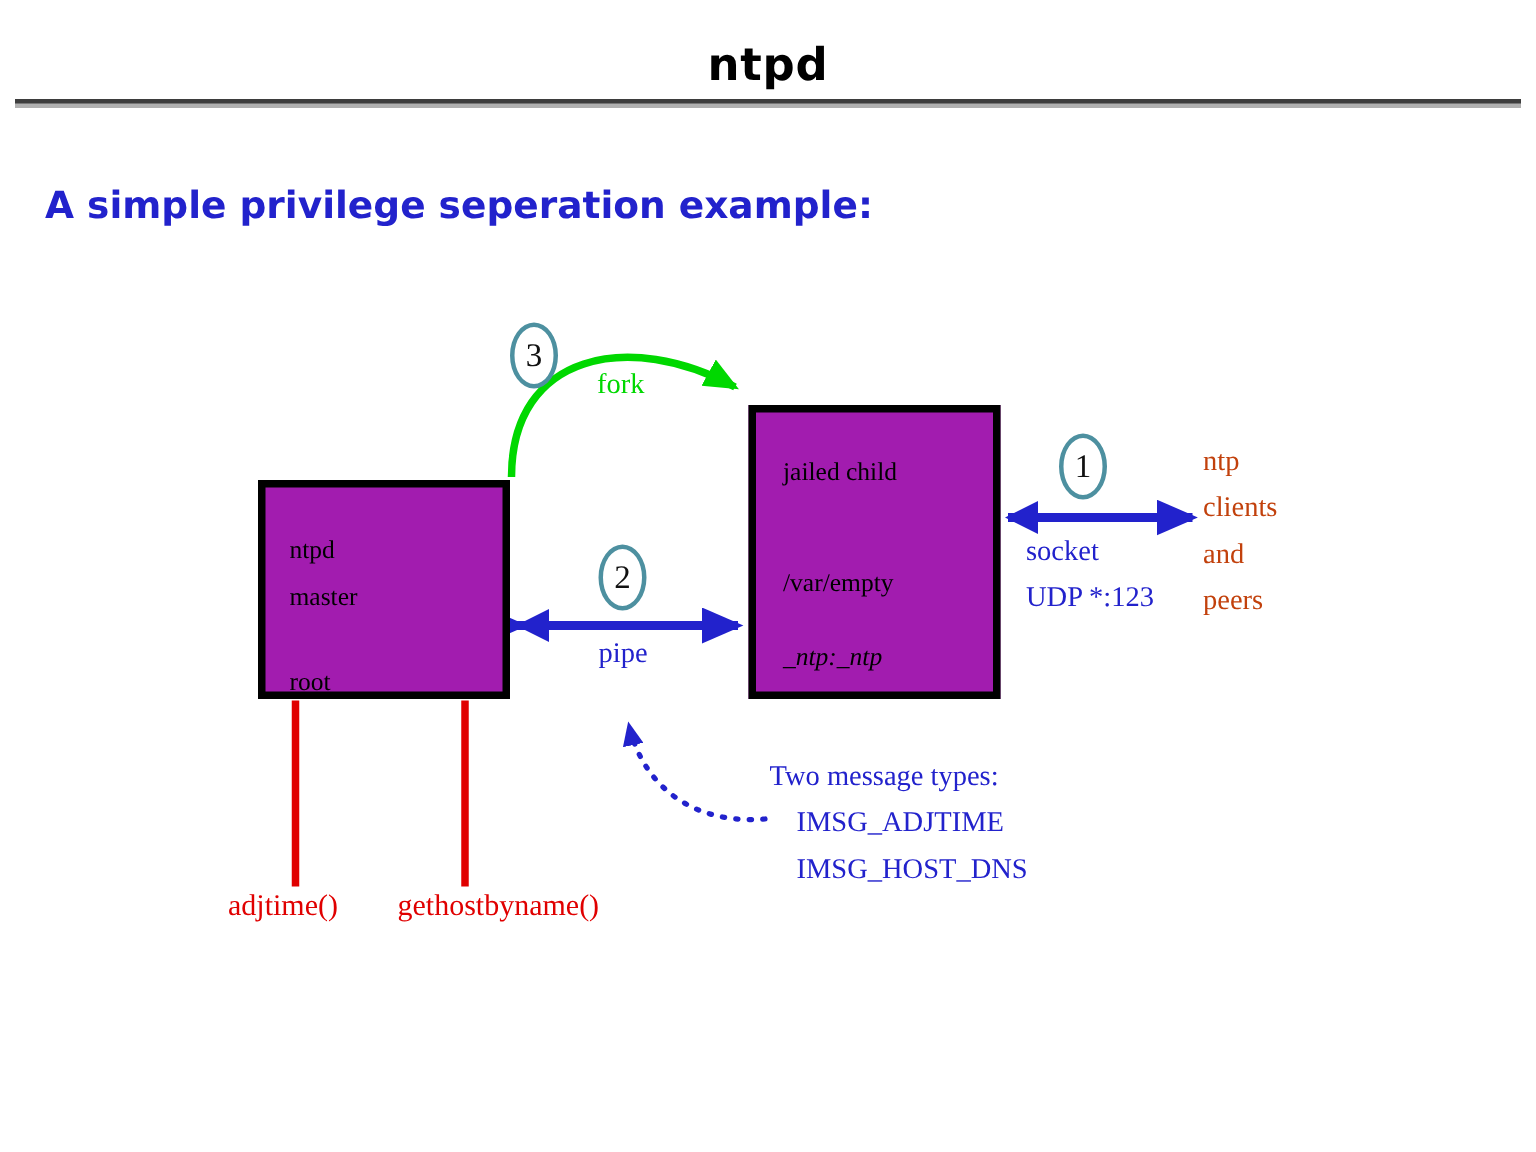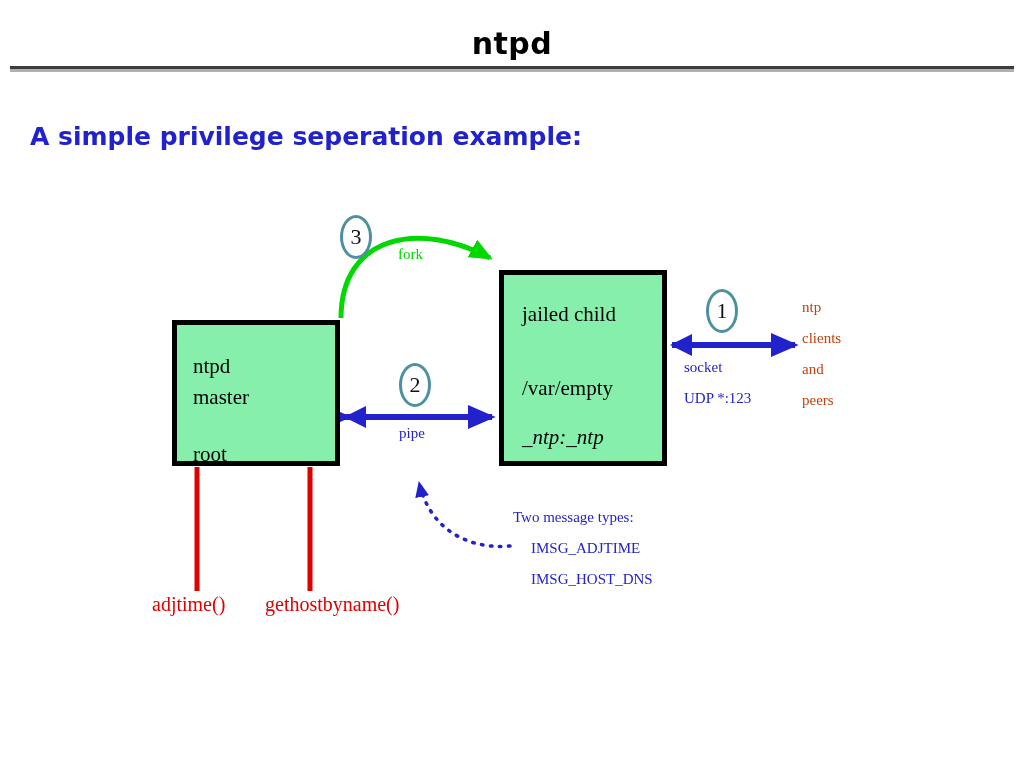--- a/index.html
+++ b/index.html
@@ -41,44 +41,44 @@
 
   svg.layer{left:0;top:0;width:1024px;height:768px;pointer-events:none;}
   .stroke-green{stroke:var(--green);}
   .fill-green{fill:var(--green);}
   .stroke-blue{stroke:var(--blue);}
   .fill-blue{fill:var(--blue);}
   .stroke-red{stroke:var(--red);}
 
   .box{
     border:5px solid #000;
-    background:#86efac;
+    background:#a21caf;
     box-sizing:border-box;
-    font-size:21px;line-height:31px;
+    font-size:17px;line-height:31px;
   }
   .box-master{left:172px;top:320px;width:168px;height:146px;padding:26px 0 0 16px;}
   .box-child{left:499px;top:270px;width:168px;height:196px;padding:24px 0 0 18px;}
   .box-master .gap{margin-top:26px;}
   .box-child .gap-big{margin-top:43px;}
   .box-child .gap-small{margin-top:18px;font-style:italic;}
 
   .badge{
     width:32px;height:44px;
     border:3px solid var(--badge);
     border-radius:50%;
     display:flex;align-items:center;justify-content:center;
     font-size:22px;color:#111;
     background:transparent;
     box-sizing:border-box;
   }
   .badge-1{left:706px;top:289px;}
   .badge-2{left:399px;top:363px;}
   .badge-3{left:340px;top:215px;}
 
-  .lbl{font-size:15px;}
+  .lbl{font-size:19px;}
   .lbl-fork{left:398px;top:246px;color:var(--green);}
   .lbl-pipe{left:399px;top:425px;color:var(--blue);font-family:Liberation Serif, serif;}
   .lbl-socket{left:684px;top:352px;color:var(--blue);line-height:31px;}
   .lbl-clients{left:802px;top:292px;color:#c2410c;line-height:31px;}
   .lbl-msg{left:513px;top:502px;color:var(--blue);line-height:31px;}
   .lbl-msg .indent{margin-left:18px;}
   .lbl-adjtime{left:152px;top:593px;color:var(--red);font-size:20px;}
   .lbl-gethost{left:265px;top:593px;color:var(--red);font-size:20px;}
 </style>
 </head>

